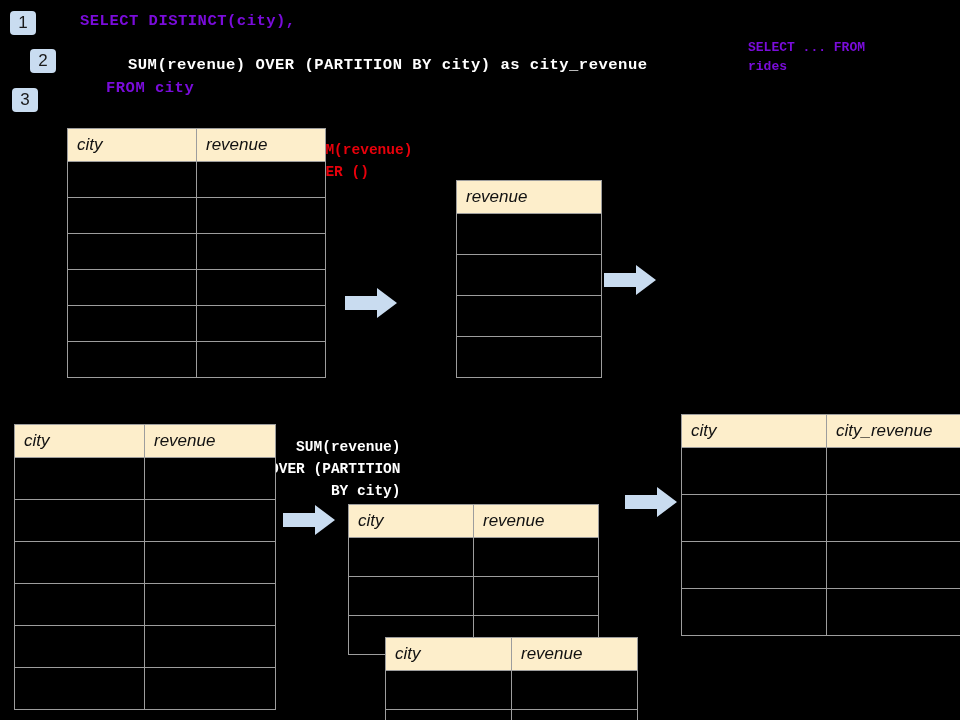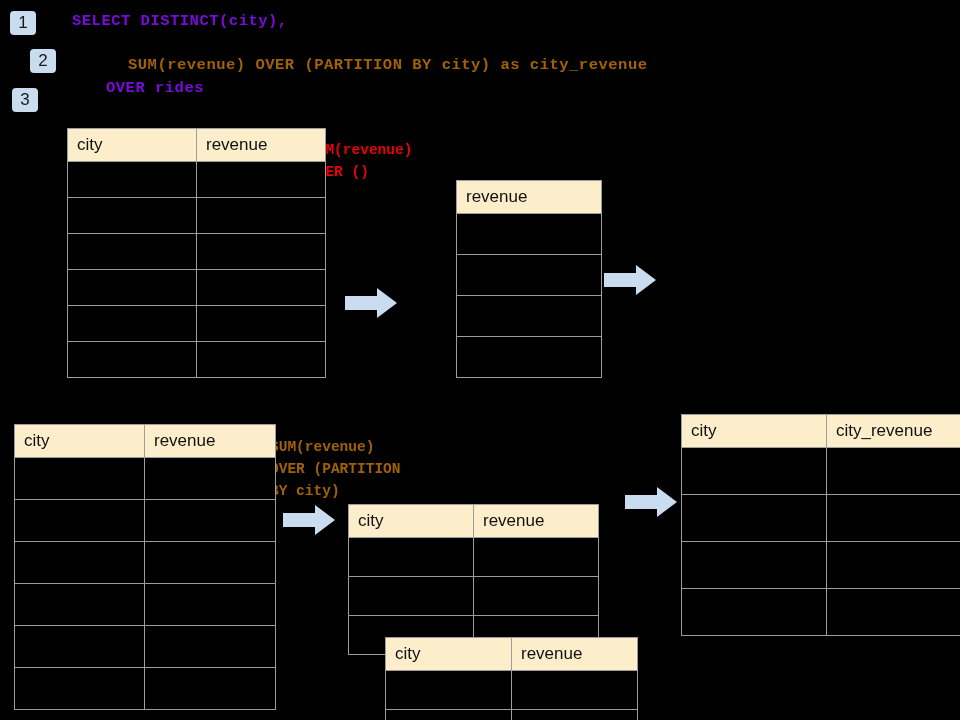--- a/index.html
+++ b/index.html
@@ -34,21 +34,21 @@
   .code {
     position: absolute;
     font-family: "Liberation Mono", monospace;
     font-size: 15.5px;
     font-weight: bold;
     letter-spacing: 0.5px;
     white-space: pre;
   }
   .c-violet { color: #7a0cdb; }
   .c-red    { color: #e8000b; }
-  .c-green  { color: #a16207; }
+  .c-green  { color: #ffffff; text-align: right; }
 
   
   .anno {
     position: absolute;
     font-family: "Liberation Mono", monospace;
     font-size: 14.5px;
     font-weight: bold;
     white-space: pre;
     line-height: 22px;
   }
@@ -75,43 +75,46 @@
     background: #000000;
   }
   .tbl td.hd {
     background: #fdeecb;
     color: #111111;
     font-family: "Liberation Sans", sans-serif;
     font-size: 17px;
     padding: 6px 0 6px 9px;
     vertical-align: middle;
     white-space: nowrap;
+    font-style: italic;
   }
 
   
   .arrow {
     position: absolute;
     width: 52px;
     height: 30px;
   }
   .arrow svg { display: block; }
 </style>
 </head>
 <body>
 
 <div id="canvas">
 
   <div class="badge" style="left:10px; top:11px;">1</div>
   <div class="badge" style="left:30px; top:49px;">2</div>
   <div class="badge" style="left:12px; top:88px;">3</div>
 
-  <div class="code c-violet" style="left:72px; top:12px;">SELECT DISTINCT(city),</div>
+  <div class="code c-violet" style="left:80px; top:12px;">SELECT DISTINCT(city),</div>
   <div class="code c-green" style="left:128px; top:56px;">SUM(revenue) OVER (PARTITION BY city) as city_revenue</div>
-  <div class="code c-violet" style="left:106px; top:79px;">OVER rides</div>
-
+  <div class="code c-violet" style="left:106px; top:79px;">FROM city</div>
+
+  <div class="anno-sm" style="left:748px; top:38px;">SELECT ... FROM
+rides</div>
 
   <div class="anno c-red" style="left:308px; top:139px;">SUM(revenue)
 OVER ()</div>
   <div class="anno c-green" style="left:270px; top:436px;">SUM(revenue)
 OVER (PARTITION
 BY city)</div>
 
   <table class="tbl" id="tbl-source-top" style="left:67px; top:128px; width:238px;">
     <tbody>
       <tr>

